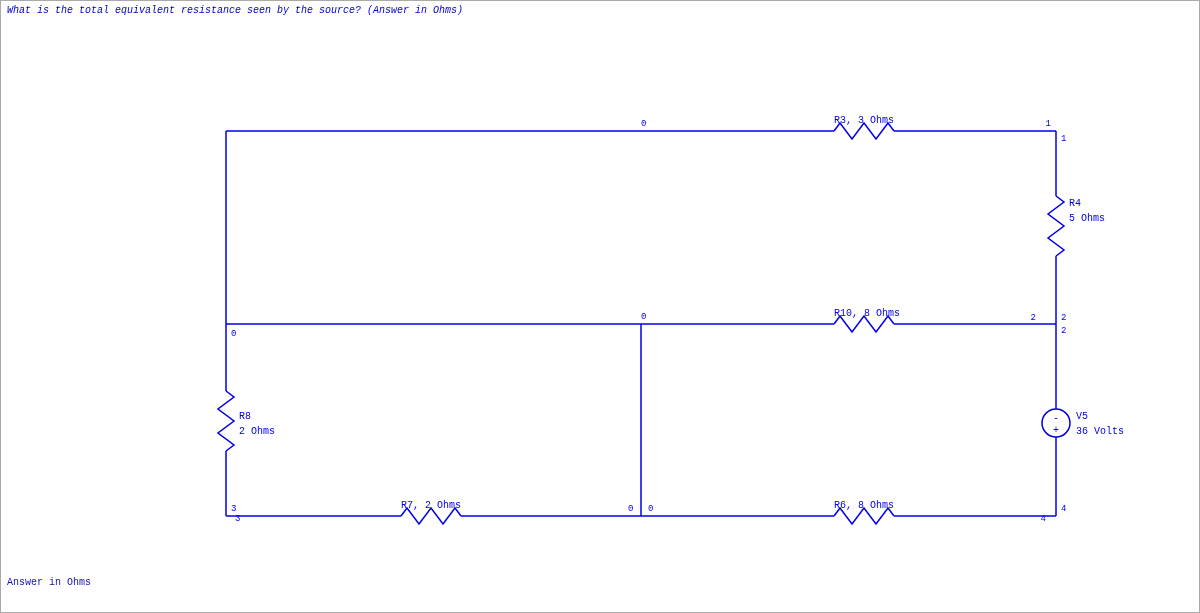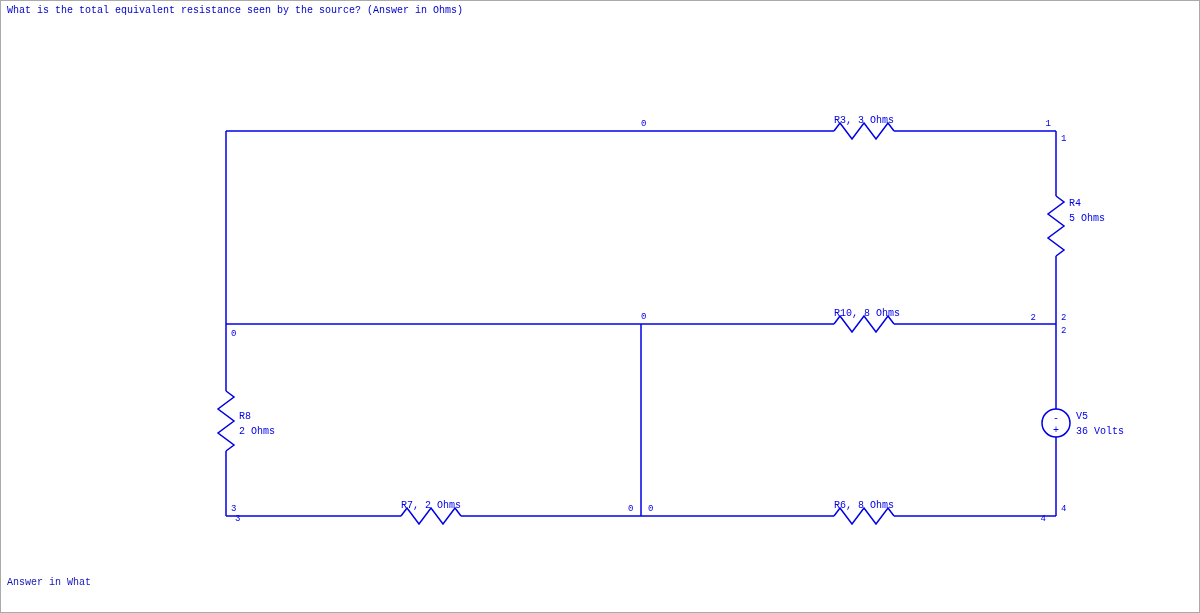--- a/index.html
+++ b/index.html
@@ -11,20 +11,21 @@
     color: #0000cc;
     width: 1200px;
     height: 613px;
     position: relative;
     border: 1px solid #aaa;
   }
   .question {
     position: absolute;
     top: 4px;
     left: 6px;
+    font-style: italic;
   }
   .answer-label {
     position: absolute;
     left: 6px;
     bottom: 24px;
     color: #1414b8;
   }
   .canvas {
     position: absolute;
     top: 0;
@@ -35,21 +36,21 @@
   svg { width: 100%; height: 100%; }
   .wire { stroke: #0000e6; stroke-width: 1.5; fill: none; }
   .comp-label { fill: #0000e6; font-family: "Courier New", monospace; font-size: 10px; }
   .node-label { fill: #0000e6; font-family: "Courier New", monospace; font-size: 9px; }
   .src-circle { stroke: #0000e6; stroke-width: 1.5; fill: #fff; }
 </style>
 </head>
 <body>
 
 <div class="question">What is the total equivalent resistance seen by the source? (Answer in Ohms)</div>
-<div class="answer-label">Answer in What</div>
+<div class="answer-label">Answer in Ohms</div>
 
 <div class="canvas">
 <svg viewBox="0 0 1200 613">
 
   <path class="wire" d="M225 130 H833"></path>
 
   <path class="wire" d="M833 130 l6 -8 l12 16 l12 -16 l12 16 l12 -16 l6 8"></path>
   <path class="wire" d="M893 130 H1055"></path>
   <text class="comp-label" x="833" y="122"><tspan>R3</tspan>, <tspan>3 Ohms</tspan></text>
   <text class="node-label" x="640" y="125">0</text>

